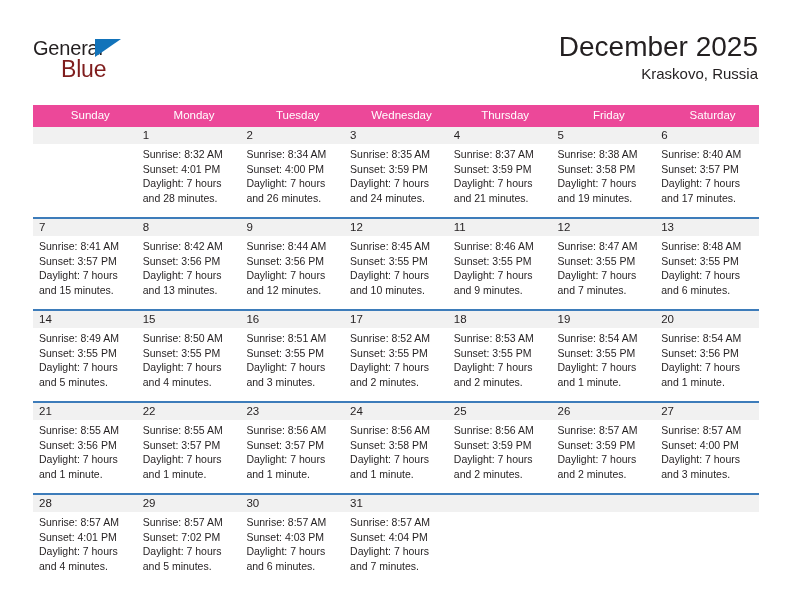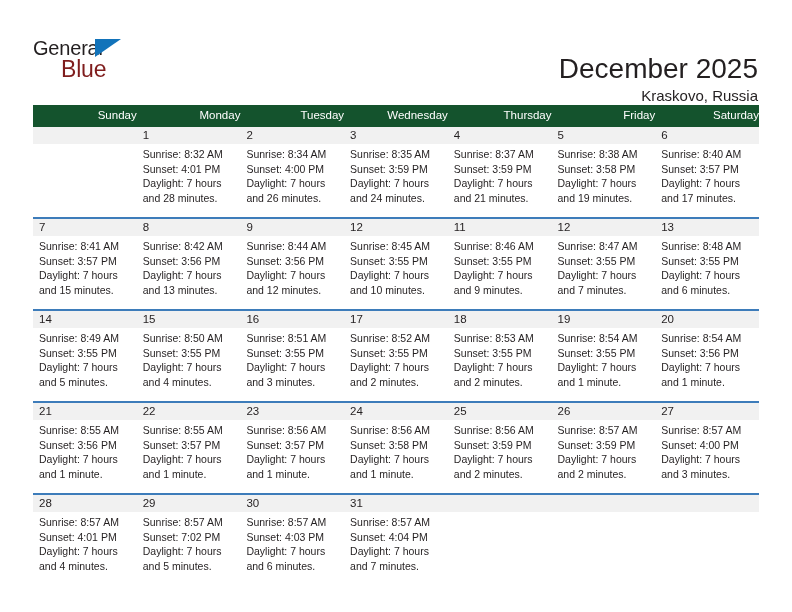--- a/index.html
+++ b/index.html
@@ -71,21 +71,20 @@
     right: 34px;
     top: 30px;
     text-align: right;
   }
   .cal-title {
     font-size: 28px;
     font-weight: normal;
     color: #231f20;
     line-height: 34px;
     white-space: nowrap;
-    margin-top: 22px;
   }
   .cal-subtitle {
     font-size: 15px;
     font-weight: normal;
     color: #231f20;
     line-height: 20px;
     white-space: nowrap;
   }
 
   
@@ -93,25 +92,25 @@
     position: absolute;
     left: 33px;
     top: 105px;
     width: 726px;
     border-collapse: collapse;
     table-layout: fixed;
   }
   .calendar col { width: 103.71px; }
 
   thead th {
-    background: #14532d;
+    background: #ec4899;
     color: #ffffff;
     font-size: 11.5px;
     font-weight: normal;
-    text-align: right;
+    text-align: center;
     padding: 4px 0 5px 11px;
     height: 11px;
     line-height: 13px;
     border: none;
   }
 
   tbody tr.week-row > td {
     border-top: 2px solid #3d7cba;
     vertical-align: top;
     padding: 0;

